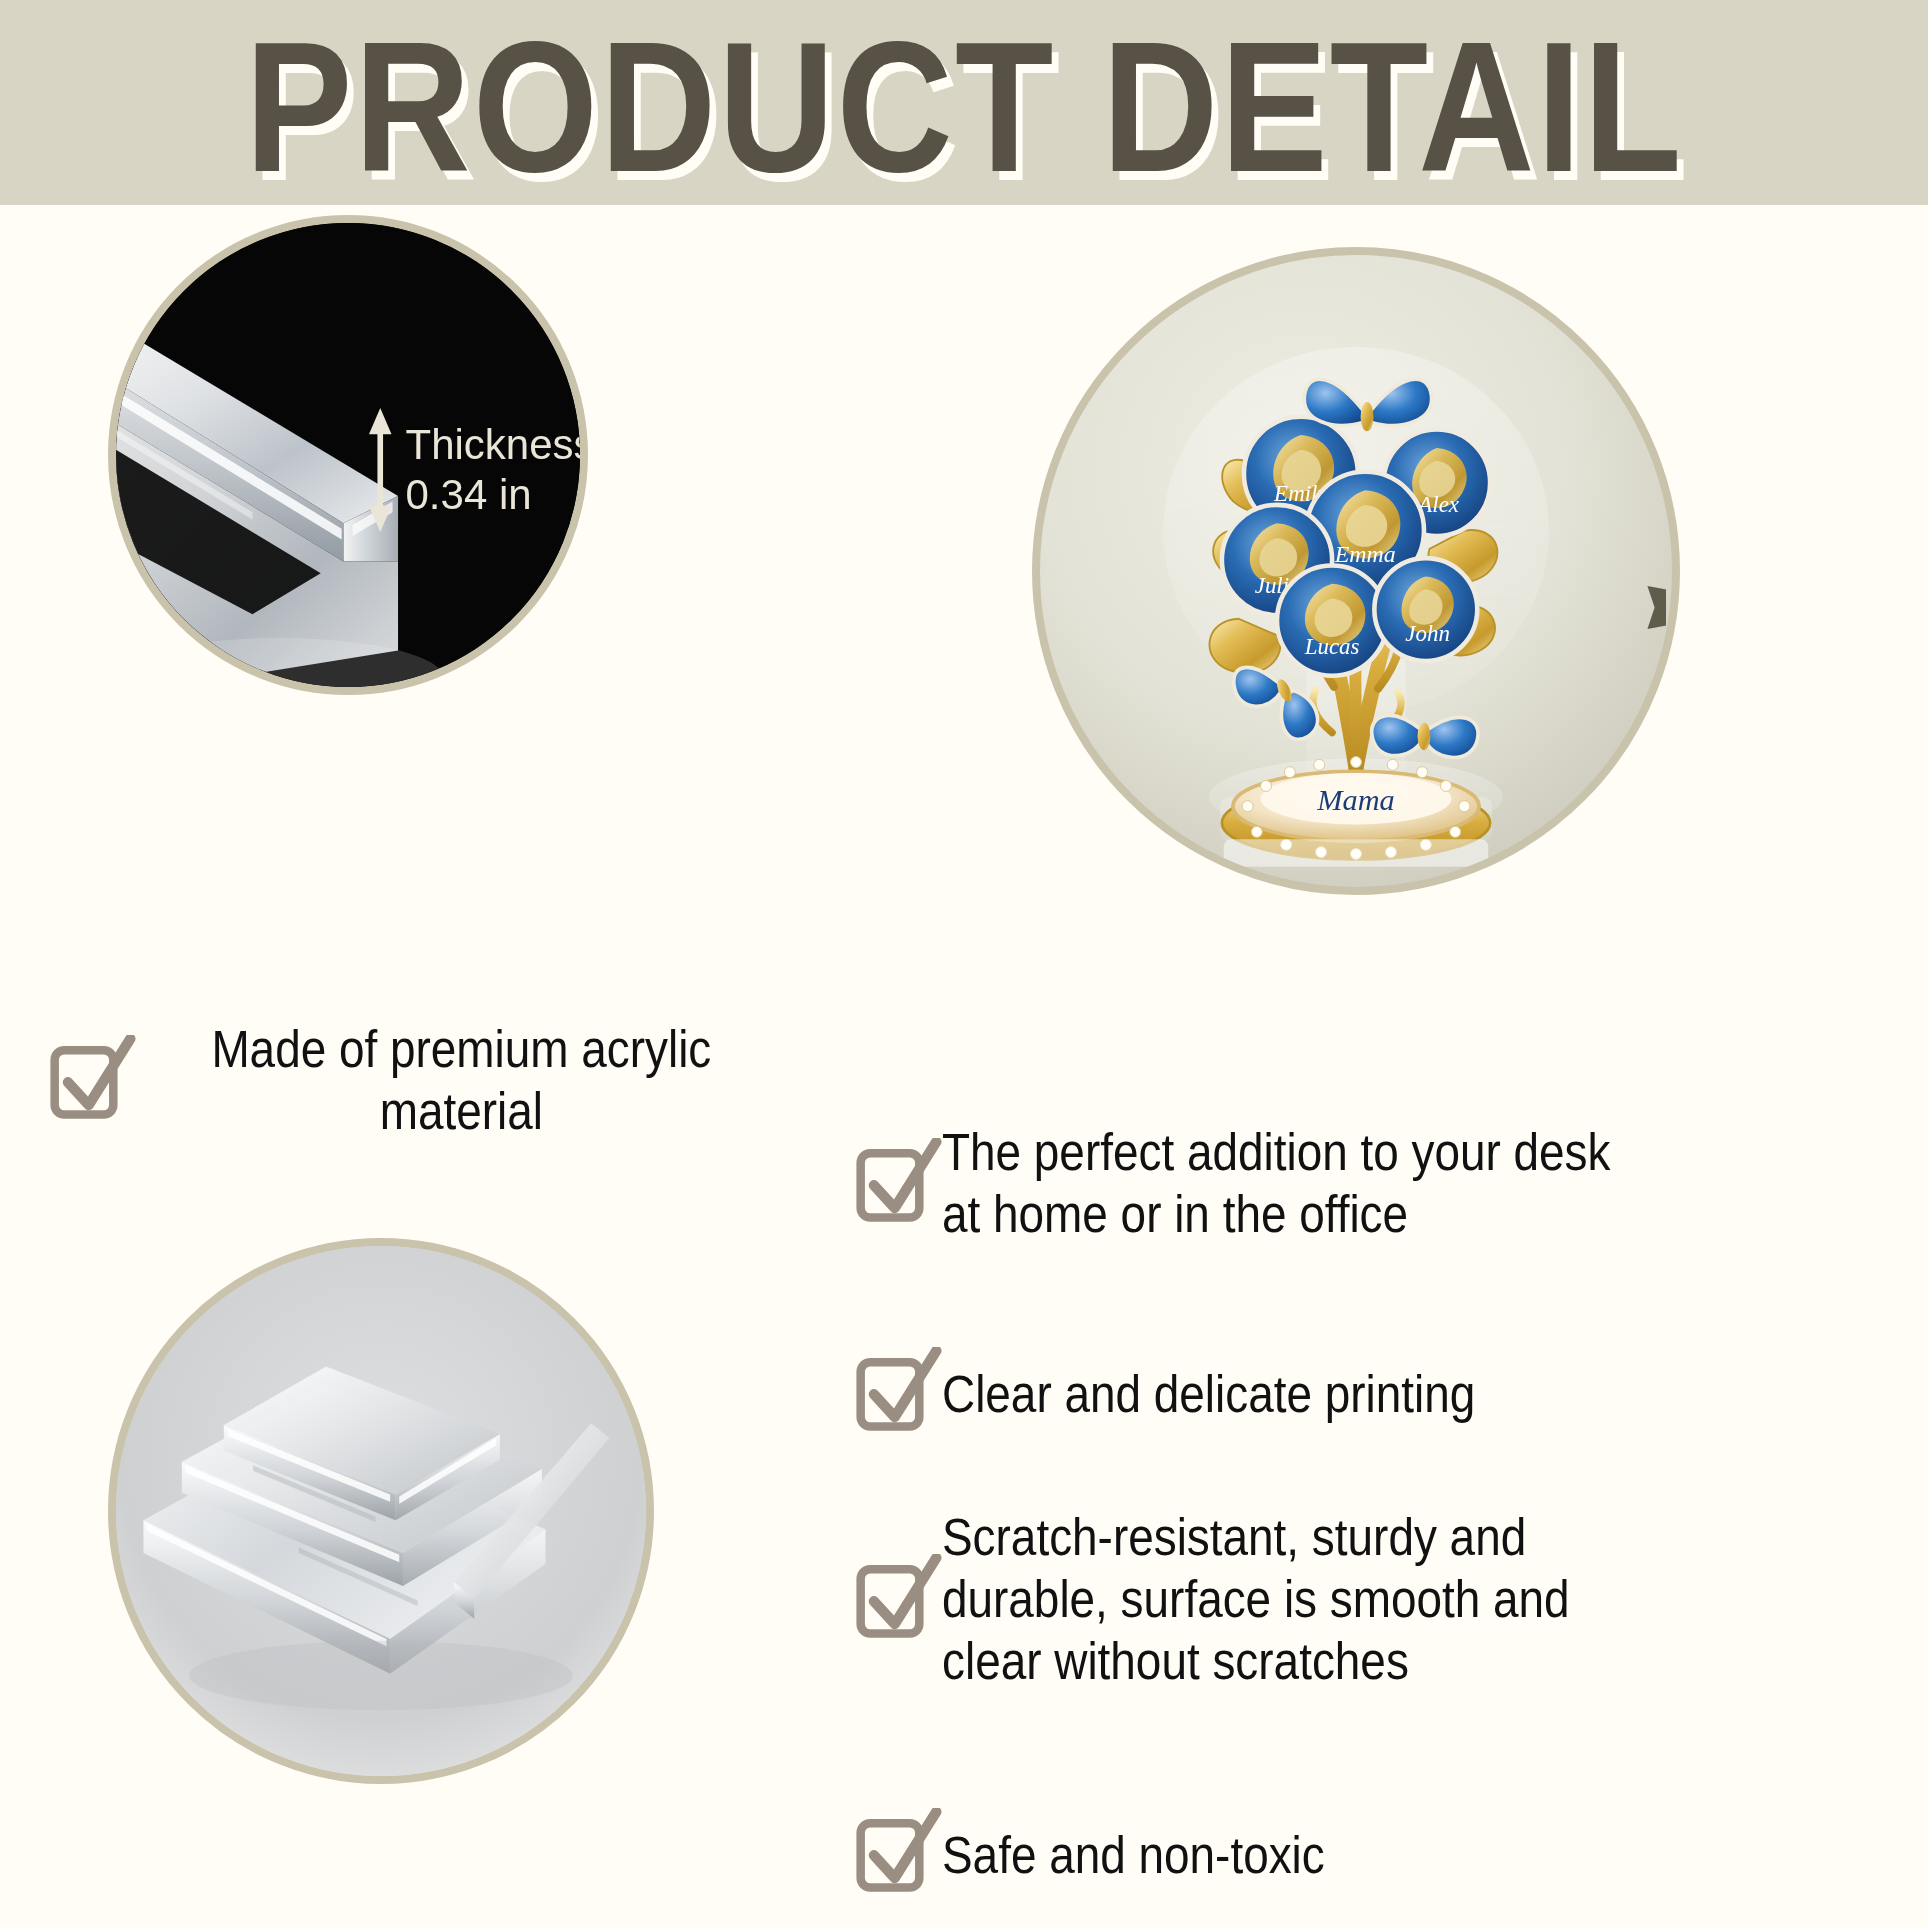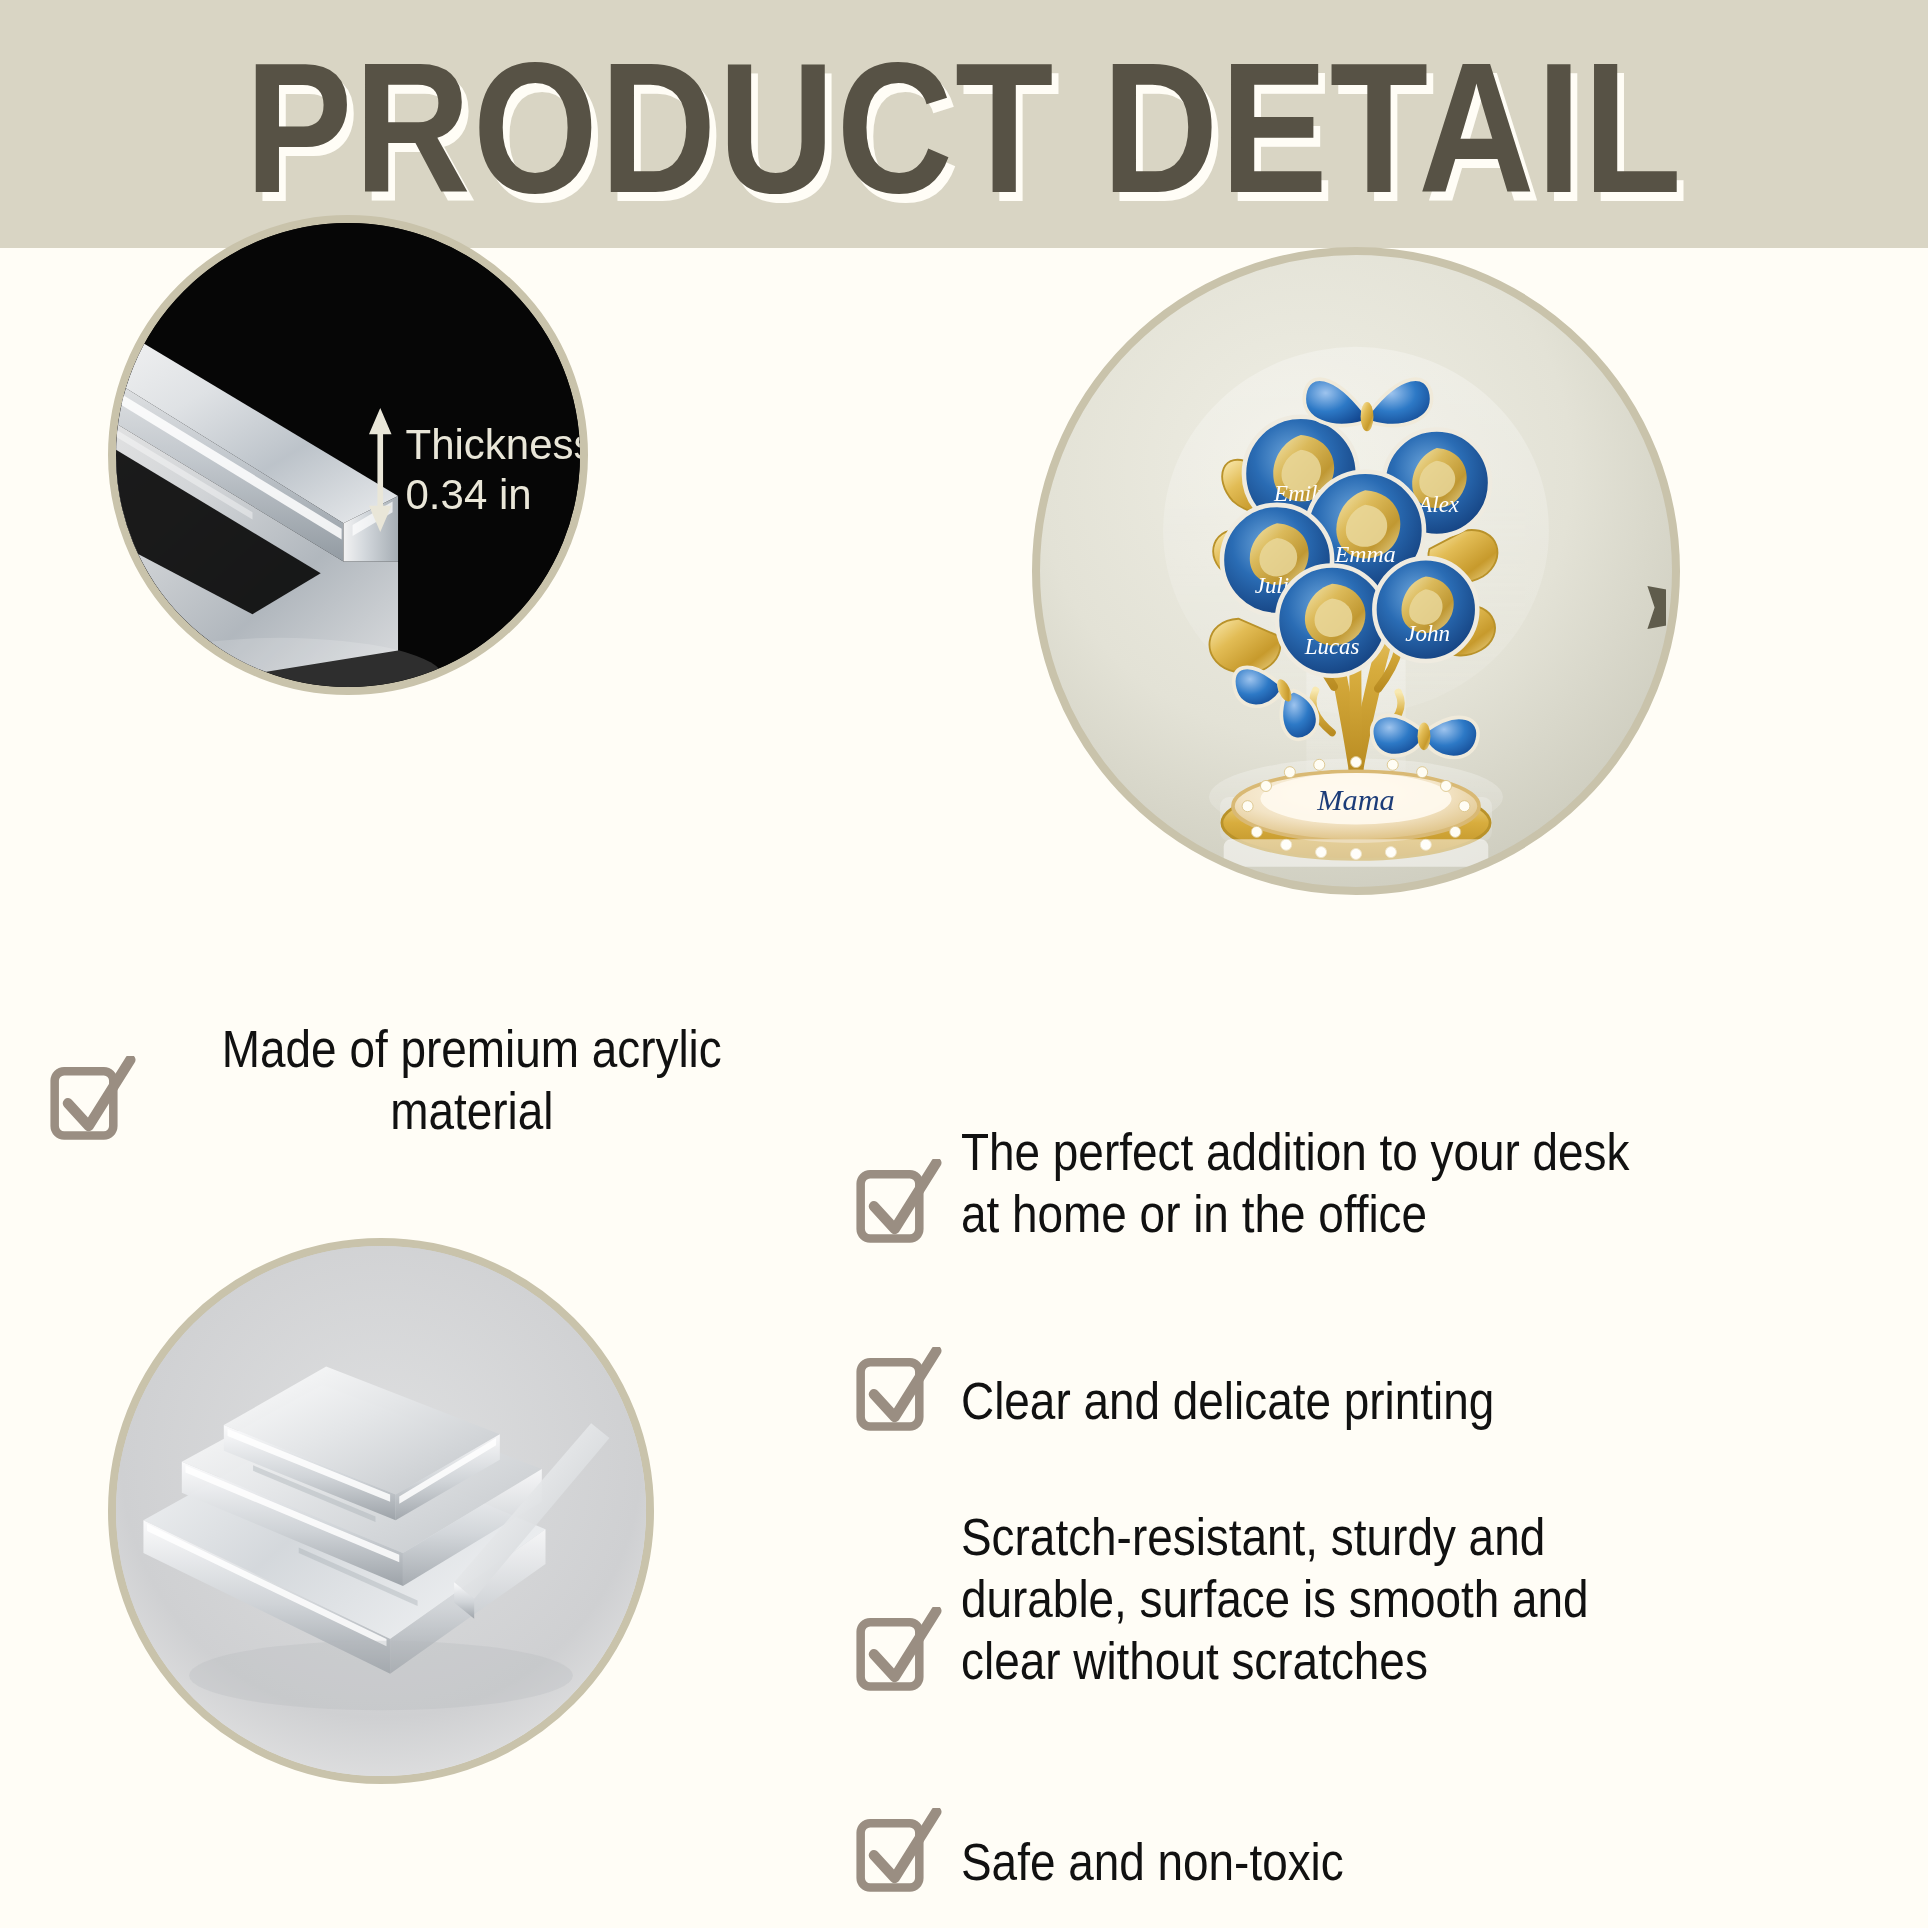--- a/index.html
+++ b/index.html
@@ -14,21 +14,21 @@
     background: #FFFDF6;
     font-family: "Liberation Sans", sans-serif;
     position: relative;
   }
 
   
   .header-band {
     position: absolute;
     left: 0; top: 0;
     width: 1928px;
-    height: 248px;
+    height: 205px;
     background: #D9D5C4;
     display: flex;
     align-items: center;
     justify-content: center;
   }
 
   .header-title {
     font-family: "Liberation Sans", sans-serif;
     font-weight: bold;
     font-size: 158px;
@@ -97,22 +97,21 @@
   #circle-sheets {
     left: 108px; top: 1238px;
     width: 546px; height: 546px;
     background: linear-gradient(160deg, #CFD0D2 0%, #D6D7D8 40%, #E6E6E6 100%);
   }
 
   
   .bullet {
     position: absolute;
     display: flex;
-    align-items: flex-end;
-    gap: 19px;
+    align-items: center;
   }
   .checkbox-icon { flex: none; width: 87px; height: 87px; margin-top: -5.6px; }
 
   .bullet-text {
     font-family: "Liberation Sans", sans-serif;
     font-size: 51px;
     line-height: 1.22;
     color: #111111;
     transform: scaleX(0.90);
     transform-origin: left top;

